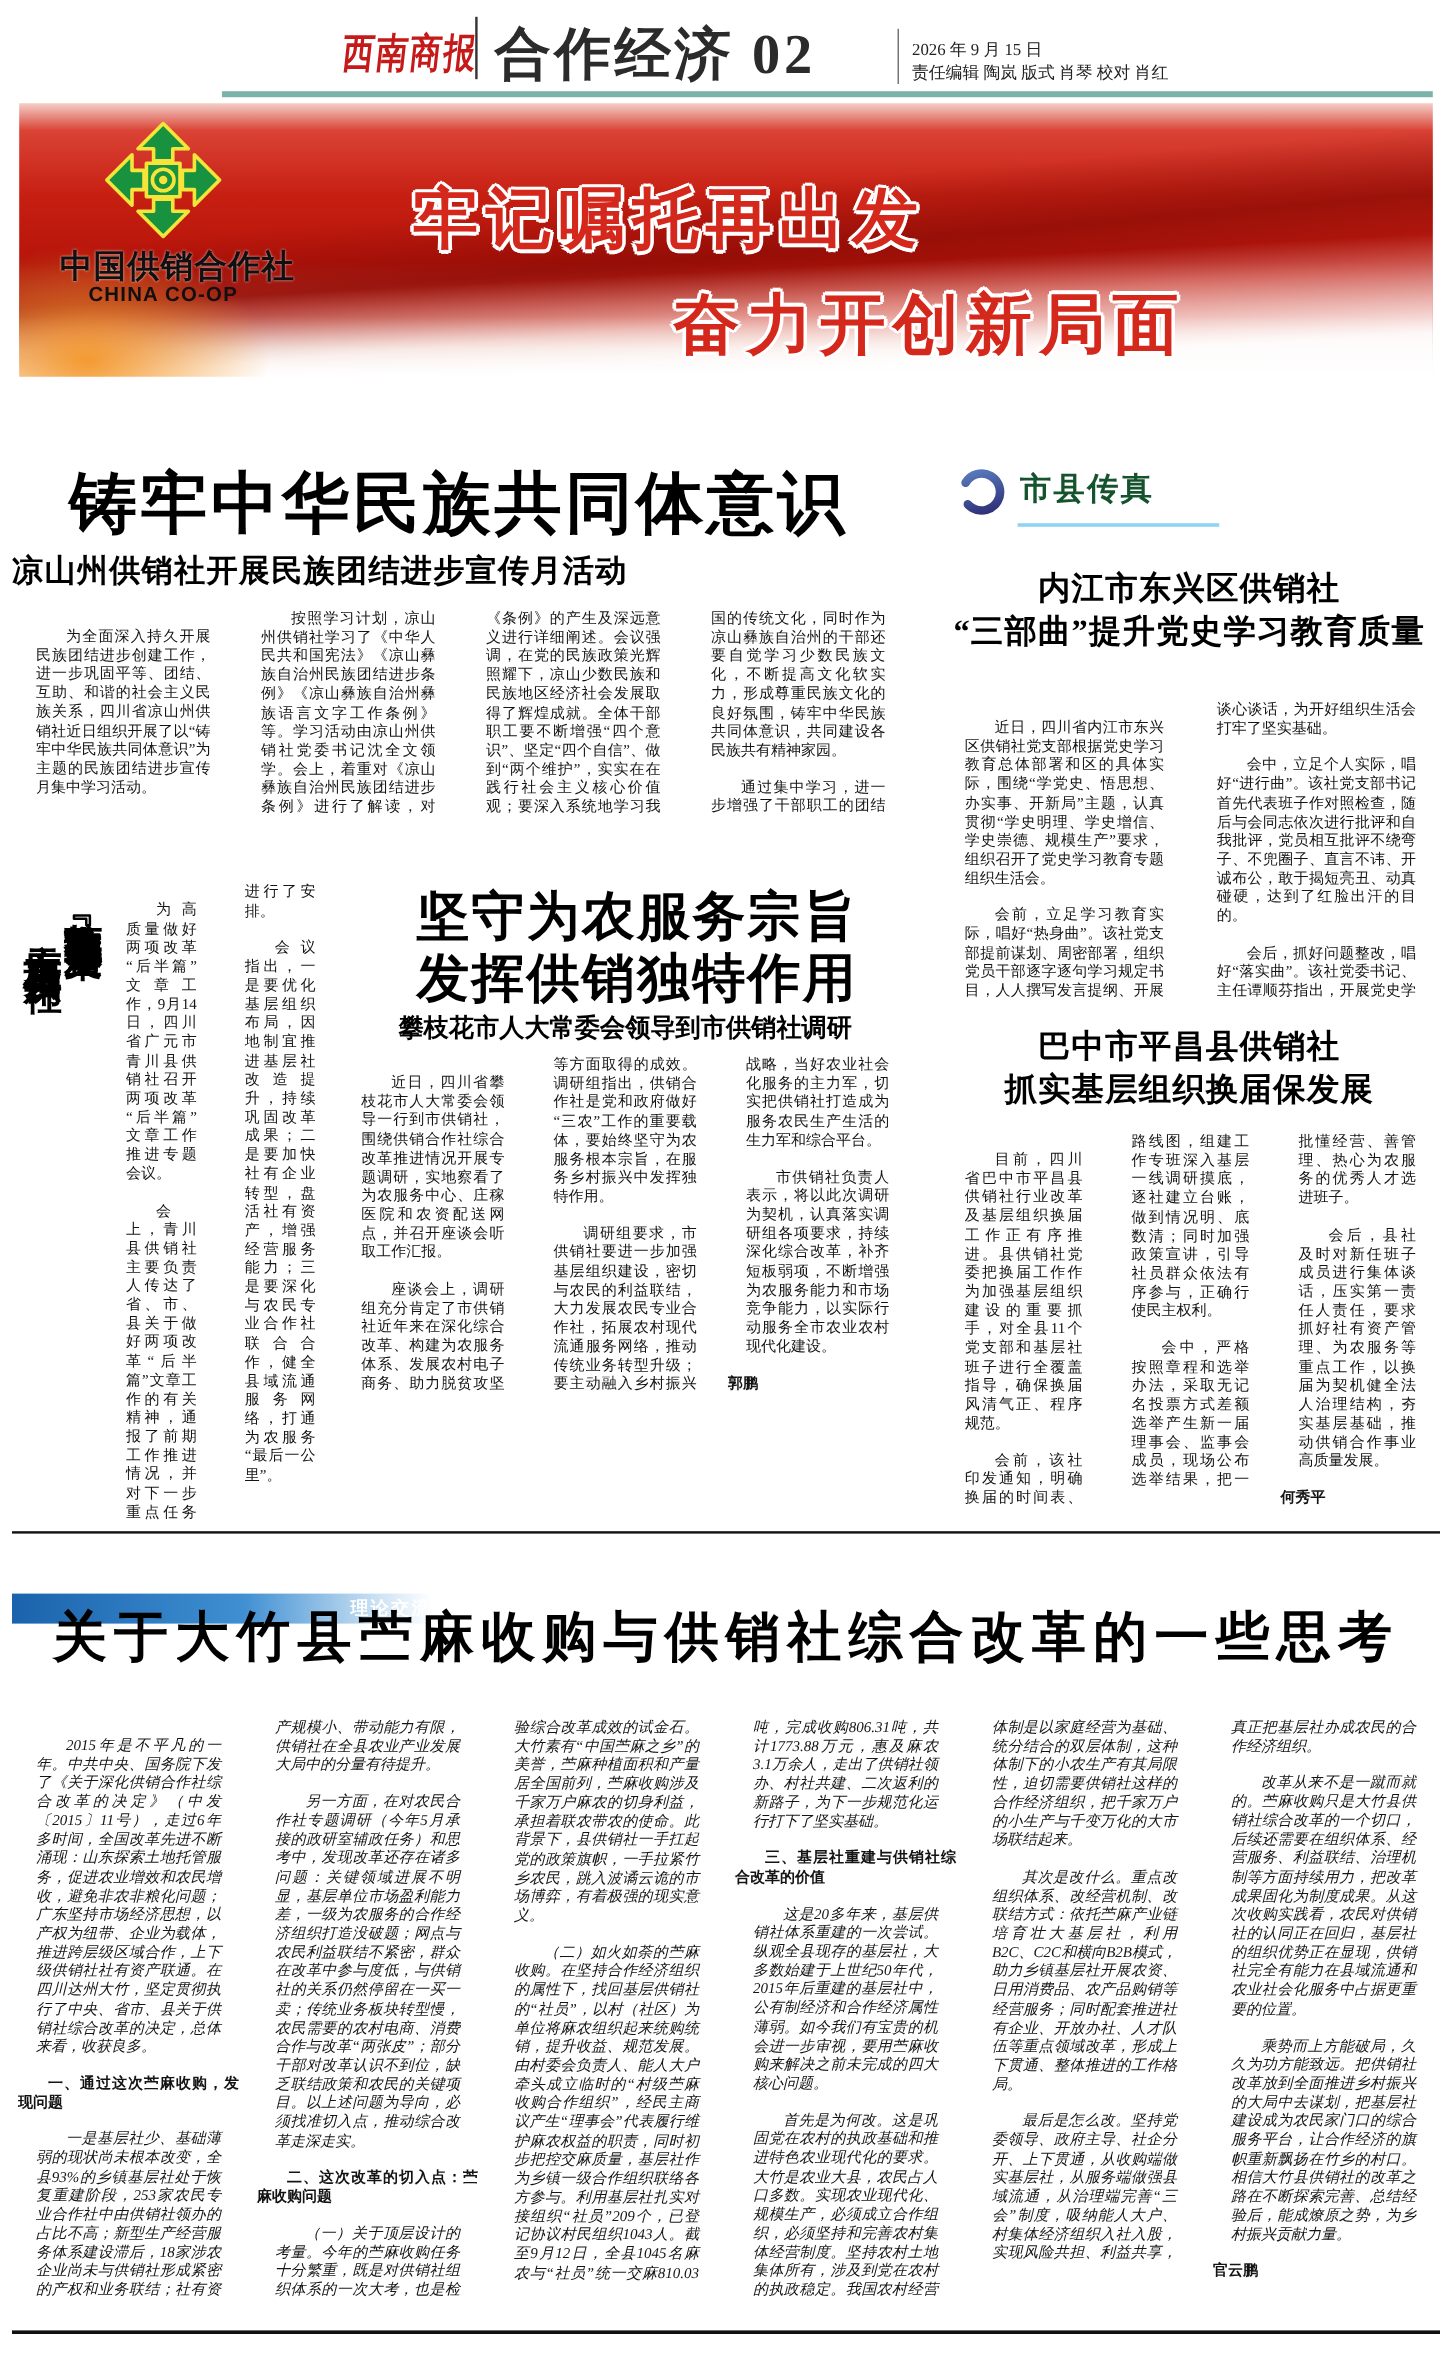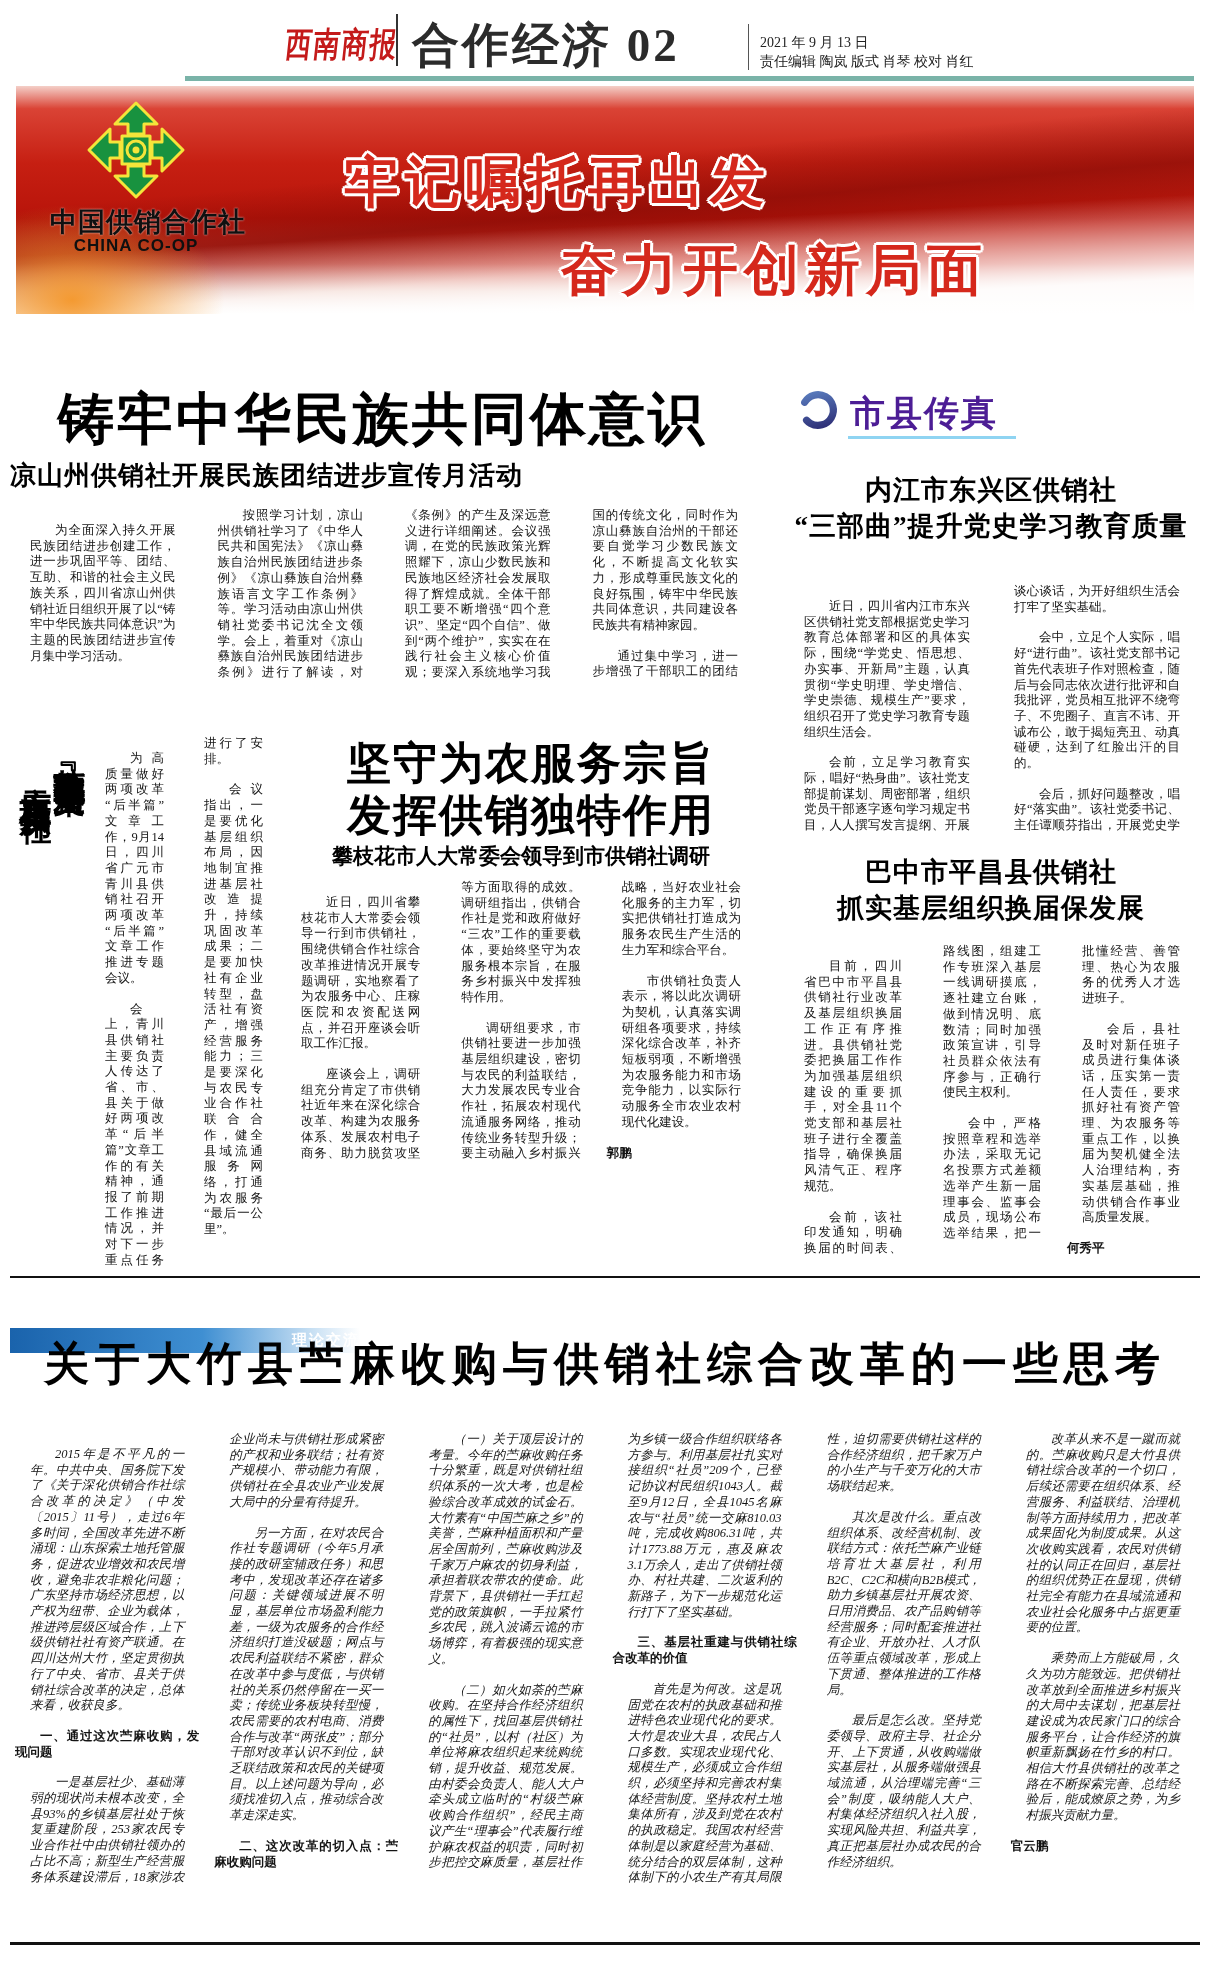--- a/index.html
+++ b/index.html
@@ -58,21 +58,21 @@
   .lead-subhead{ position:absolute; left:10px; top:458px; width:745px; text-align:left;
     font-size:26px; font-weight:bold; color:#000; letter-spacing:1px; }
 
   .body-cols{ position:absolute; text-align:justify; overflow:hidden;
     font-size:12.5px; line-height:15.7px; color:#141414; }
   .lead-body{ left:15px; top:508px; width:738px; height:180px; column-count:4; column-gap:12px; }
 
   
   .cf-badge{ position:absolute; left:788px; top:384px; width:406px; height:56px; }
   .cf-icon{ position:absolute; left:6px; top:2px; width:48px; height:48px; }
-  .cf-label{ position:absolute; left:62px; top:6px; font-size:35px; font-weight:bold; color:#4c1d95;
+  .cf-label{ position:absolute; left:62px; top:6px; font-size:26px; font-weight:bold; color:#14532d;
     letter-spacing:2px; white-space:nowrap; }
   .cf-underline{ position:absolute; left:60px; top:52px; width:168px; height:3px; background:#8fd4f2; }
 
   .rail-headline{ position:absolute; left:788px; width:406px; text-align:center;
     font-size:27px; font-weight:bold; color:#000; line-height:36px; letter-spacing:1px; }
   .nj-headline{ top:472px; }
   .nj-body{ left:789px; top:584px; width:406px; height:260px; column-count:2; column-gap:14px; }
   .bz-headline{ top:854px; }
   .bz-body{ left:789px; top:944px; width:406px; height:326px; column-count:3; column-gap:11px; }
 
@@ -111,21 +111,21 @@
 </head>
 <body>
 
 <div class="page">
 
   <div class="paper-name">西南商报</div>
   <div class="mast-div1"></div>
   <div class="section-title"><span>合作经济</span> <span>02</span></div>
   <div class="mast-div2"></div>
   <div class="mast-right">
-    <div>2021 年 9 月 13 日</div>
+    <div>2026 年 9 月 15 日</div>
     <div>责任编辑 陶岚 版式 肖琴 校对 肖红</div>
   </div>
   <div class="teal-line"></div>
 
   <div class="banner">
     <div class="streak1"></div>
     <div class="streak2"></div>
     <div class="glow"></div>
     <svg class="coop-logo" viewBox="0 0 100 100">
       <g stroke="#f5e53a" stroke-width="3" fill="#18923f" stroke-linejoin="round">
@@ -219,20 +219,21 @@
   <div class="theory-headline">关于大竹县苎麻收购与供销社综合改革的一些思考</div>
   <div class="body-cols theory-body">
       <p class="para">2015年是不平凡的一年。中共中央、国务院下发了《关于深化供销合作社综合改革的决定》（中发〔2015〕11号），走过6年多时间，全国改革先进不断涌现：山东探索土地托管服务，促进农业增效和农民增收，避免非农非粮化问题；广东坚持市场经济思想，以产权为纽带、企业为载体，推进跨层级区域合作，上下级供销社社有资产联通。在四川达州大竹，坚定贯彻执行了中央、省市、县关于供销社综合改革的决定，总体来看，收获良多。</p>
       <p class="sub-h">一、通过这次苎麻收购，发现问题</p>
       <p class="para">一是基层社少、基础薄弱的现状尚未根本改变，全县93%的乡镇基层社处于恢复重建阶段，253家农民专业合作社中由供销社领办的占比不高；新型生产经营服务体系建设滞后，18家涉农企业尚未与供销社形成紧密的产权和业务联结；社有资产规模小、带动能力有限，供销社在全县农业产业发展大局中的分量有待提升。</p>
       <p class="para">另一方面，在对农民合作社专题调研（今年5月承接的政研室辅政任务）和思考中，发现改革还存在诸多问题：关键领域进展不明显，基层单位市场盈利能力差，一级为农服务的合作经济组织打造没破题；网点与农民利益联结不紧密，群众在改革中参与度低，与供销社的关系仍然停留在一买一卖；传统业务板块转型慢，农民需要的农村电商、消费合作与改革“两张皮”；部分干部对改革认识不到位，缺乏联结政策和农民的关键项目。以上述问题为导向，必须找准切入点，推动综合改革走深走实。</p>
       <p class="sub-h">二、这次改革的切入点：苎麻收购问题</p>
       <p class="para">（一）关于顶层设计的考量。今年的苎麻收购任务十分繁重，既是对供销社组织体系的一次大考，也是检验综合改革成效的试金石。大竹素有“中国苎麻之乡”的美誉，苎麻种植面积和产量居全国前列，苎麻收购涉及千家万户麻农的切身利益，承担着联农带农的使命。此背景下，县供销社一手扛起党的政策旗帜，一手拉紧竹乡农民，跳入波谲云诡的市场博弈，有着极强的现实意义。</p>
       <p class="para">（二）如火如荼的苎麻收购。在坚持合作经济组织的属性下，找回基层供销社的“社员”，以村（社区）为单位将麻农组织起来统购统销，提升收益、规范发展。由村委会负责人、能人大户牵头成立临时的“村级苎麻收购合作组织”，经民主商议产生“理事会”代表履行维护麻农权益的职责，同时初步把控交麻质量，基层社作为乡镇一级合作组织联络各方参与。利用基层社扎实对接组织“社员”209个，已登记协议村民组织1043人。截至9月12日，全县1045名麻农与“社员”统一交麻810.03吨，完成收购806.31吨，共计1773.88万元，惠及麻农3.1万余人，走出了供销社领办、村社共建、二次返利的新路子，为下一步规范化运行打下了坚实基础。</p>
       <p class="sub-h">三、基层社重建与供销社综合改革的价值</p>
+      <p class="para">这是20多年来，基层供销社体系重建的一次尝试。纵观全县现存的基层社，大多数始建于上世纪50年代，2015年后重建的基层社中，公有制经济和合作经济属性薄弱。如今我们有宝贵的机会进一步审视，要用苎麻收购来解决之前未完成的四大核心问题。</p>
       <p class="para">首先是为何改。这是巩固党在农村的执政基础和推进特色农业现代化的要求。大竹是农业大县，农民占人口多数。实现农业现代化、规模生产，必须成立合作组织，必须坚持和完善农村集体经营制度。坚持农村土地集体所有，涉及到党在农村的执政稳定。我国农村经营体制是以家庭经营为基础、统分结合的双层体制，这种体制下的小农生产有其局限性，迫切需要供销社这样的合作经济组织，把千家万户的小生产与千变万化的大市场联结起来。</p>
       <p class="para">其次是改什么。重点改组织体系、改经营机制、改联结方式：依托苎麻产业链培育壮大基层社，利用B2C、C2C和横向B2B模式，助力乡镇基层社开展农资、日用消费品、农产品购销等经营服务；同时配套推进社有企业、开放办社、人才队伍等重点领域改革，形成上下贯通、整体推进的工作格局。</p>
       <p class="para">最后是怎么改。坚持党委领导、政府主导、社企分开、上下贯通，从收购端做实基层社，从服务端做强县域流通，从治理端完善“三会”制度，吸纳能人大户、村集体经济组织入社入股，实现风险共担、利益共享，真正把基层社办成农民的合作经济组织。</p>
       <p class="para">改革从来不是一蹴而就的。苎麻收购只是大竹县供销社综合改革的一个切口，后续还需要在组织体系、经营服务、利益联结、治理机制等方面持续用力，把改革成果固化为制度成果。从这次收购实践看，农民对供销社的认同正在回归，基层社的组织优势正在显现，供销社完全有能力在县域流通和农业社会化服务中占据更重要的位置。</p>
       <p class="para">乘势而上方能破局，久久为功方能致远。把供销社改革放到全面推进乡村振兴的大局中去谋划，把基层社建设成为农民家门口的综合服务平台，让合作经济的旗帜重新飘扬在竹乡的村口。相信大竹县供销社的改革之路在不断探索完善、总结经验后，能成燎原之势，为乡村振兴贡献力量。</p>
       <p class="byline">官云鹏</p>
     </div>
   <div class="bottom-rule"></div>
 
 </div>

